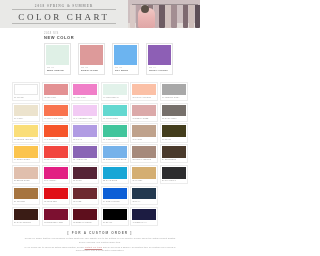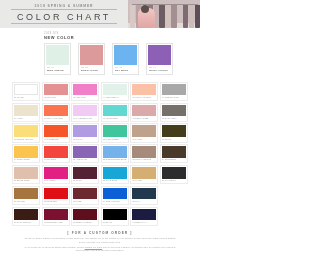--- a/index.html
+++ b/index.html
@@ -9,21 +9,21 @@
     font-family:"Liberation Sans", sans-serif;
     -webkit-font-smoothing:antialiased;
   }
   .page{position:relative;width:200px;height:256px;background:#fff;}
 
   
   .header{position:relative;height:28px;width:200px;background:#e8e8e6;overflow:hidden;}
   .header-left{
     position:absolute;left:0;top:0;width:128px;height:28px;
     background:#e9e9e7;display:flex;flex-direction:column;
-    align-items:center;justify-content:center;
+    align-items:center;justify-content:center;font-family:Liberation Serif, serif;
   }
   .hdr-sup{
     font-size:3.4px;letter-spacing:.9px;color:#8d8d8d;
     text-transform:uppercase;line-height:5px;font-weight:bold;
   }
   .hdr-box{
     border:0.7px solid #b9b9b7;border-left:none;border-right:none;
     padding:1.5px 6px;margin-top:.5px;
   }
   .hdr-title{

